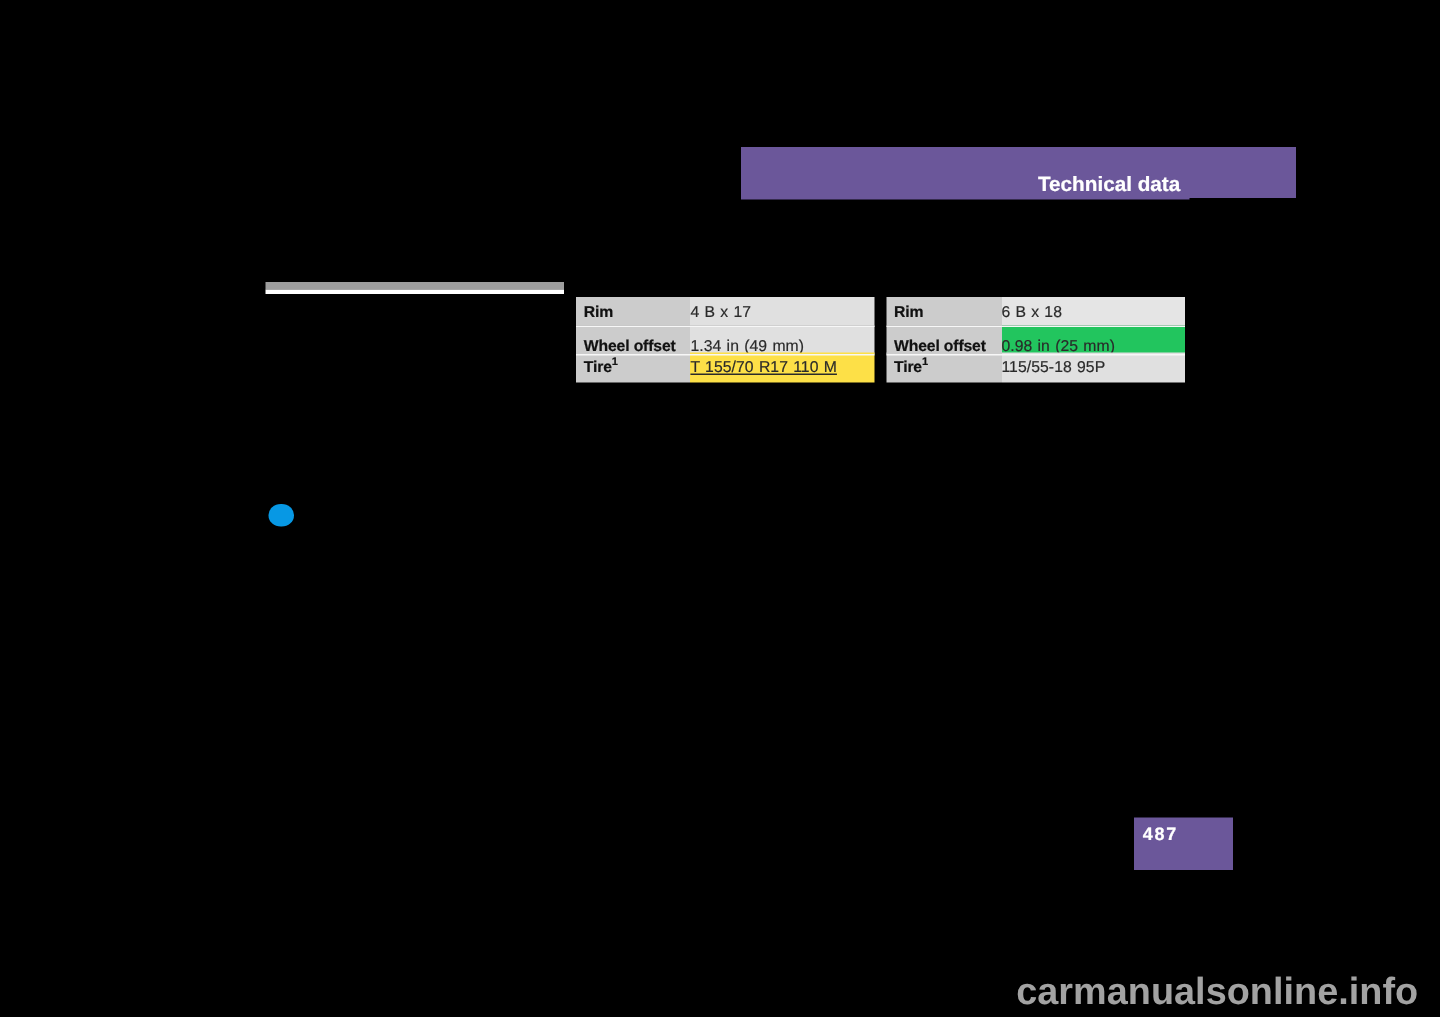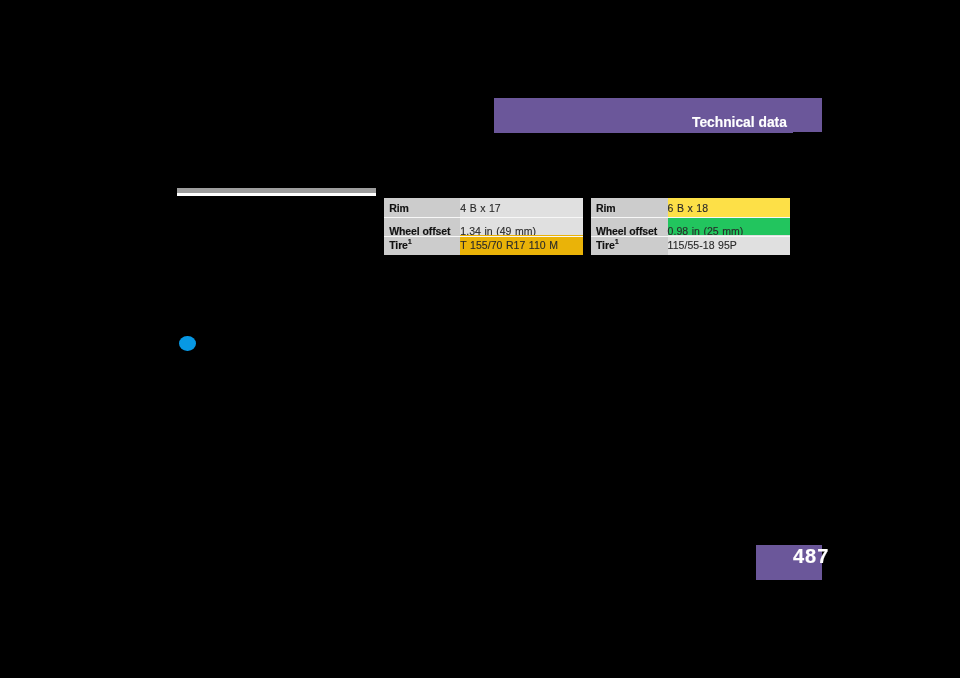--- a/index.html
+++ b/index.html
@@ -159,48 +159,47 @@
     left: 756px;
     top: 545px;
     width: 65.6px;
     height: 34.7px;
     background: #6b579a;
   }
   .page-tab .num {
     position: absolute;
     left: 5.9px;
     top: 3.8px;
-    font-size: 20px;
+    font-size: 12px;
     line-height: 14px;
     font-weight: bold;
     color: #ffffff;
     -webkit-text-stroke: 0.16px #ffffff;
     letter-spacing: 1.1px;
-    margin-left: 31px;
   }
 
   
   .watermark {
     position: absolute;
     left: 677.5px;
     top: 649px;
     font-size: 25.2px;
     line-height: 25.2px;
     font-weight: bold;
     color: #a2a2a2;
     letter-spacing: 0.03px;
     white-space: nowrap;
   }
 </style>
 </head>
 <body>
 
 <div class="page">
 
-  <div class="header-bar" style="background-color: rgb(107, 87, 154);">
+  <div class="header-bar" style="background-color: rgb(107, 87, 154); padding-left: 42px;">
     <div class="header-title">Technical data</div>
   </div>
   <div class="header-bar-foot" style="background-color: rgb(107, 87, 154);"></div>
 
   <div class="section-rule">
     <div class="rule-top" style="background-color: rgb(157, 157, 157);"></div>
     <div class="rule-bottom" style="background-color: rgb(255, 255, 255);"></div>
   </div>
 
   <div class="spec-table" id="table-left">
@@ -215,29 +214,29 @@
         <div class="k" style="background-color: rgb(204, 204, 204);">
           <span>Wheel offset</span>
         </div>
         <div class="v" style="background-color: rgb(224, 224, 224);">1.34 in (49 mm)</div>
       </div>
       <div class="sep" style="top: 37.24px;"></div>
       <div class="spec-row r3" style="top: 37.74px;">
         <div class="k" style="background-color: rgb(204, 204, 204);">
           <span>Tire<sup>1</sup></span>
         </div>
-        <div class="v" style="background-color: #eab308;">T 155/70 R17 110 M</div>
+        <div class="v" style="background-color: #fde047; text-decoration: underline;">T 155/70 R17 110 M</div>
       </div>
     </div>
   <div class="spec-table" id="table-right">
       <div class="spec-row r1" style="top: 0px;">
         <div class="k" style="background-color: rgb(204, 204, 204);">
           <span>Rim</span>
         </div>
-        <div class="v" style="background-color: #fde047;">6 B x 18</div>
+        <div class="v" style="background-color: #e5e5e5;">6 B x 18</div>
       </div>
       <div class="sep" style="top: 18.37px;"></div>
       <div class="spec-row r2" style="top: 18.87px;">
         <div class="k" style="background-color: rgb(204, 204, 204);">
           <span>Wheel offset</span>
         </div>
         <div class="v" style="background-color: #22c55e;">0.98 in (25 mm)</div>
       </div>
       <div class="sep" style="top: 37.24px;"></div>
       <div class="spec-row r3" style="top: 37.74px;">
@@ -247,14 +246,15 @@
         <div class="v" style="background-color: rgb(224, 224, 224);">115/55-18 95P</div>
       </div>
     </div>
 
   <div class="bullet" style="background-color: rgb(7, 152, 228);"></div>
 
   <div class="page-tab" style="background-color: rgb(107, 87, 154);">
     <span class="num">487</span>
   </div>
 
+  <div class="watermark" style="color: rgb(162, 162, 162);">carmanualsonline.info</div>
 
 </div>
 
 </body></html>

